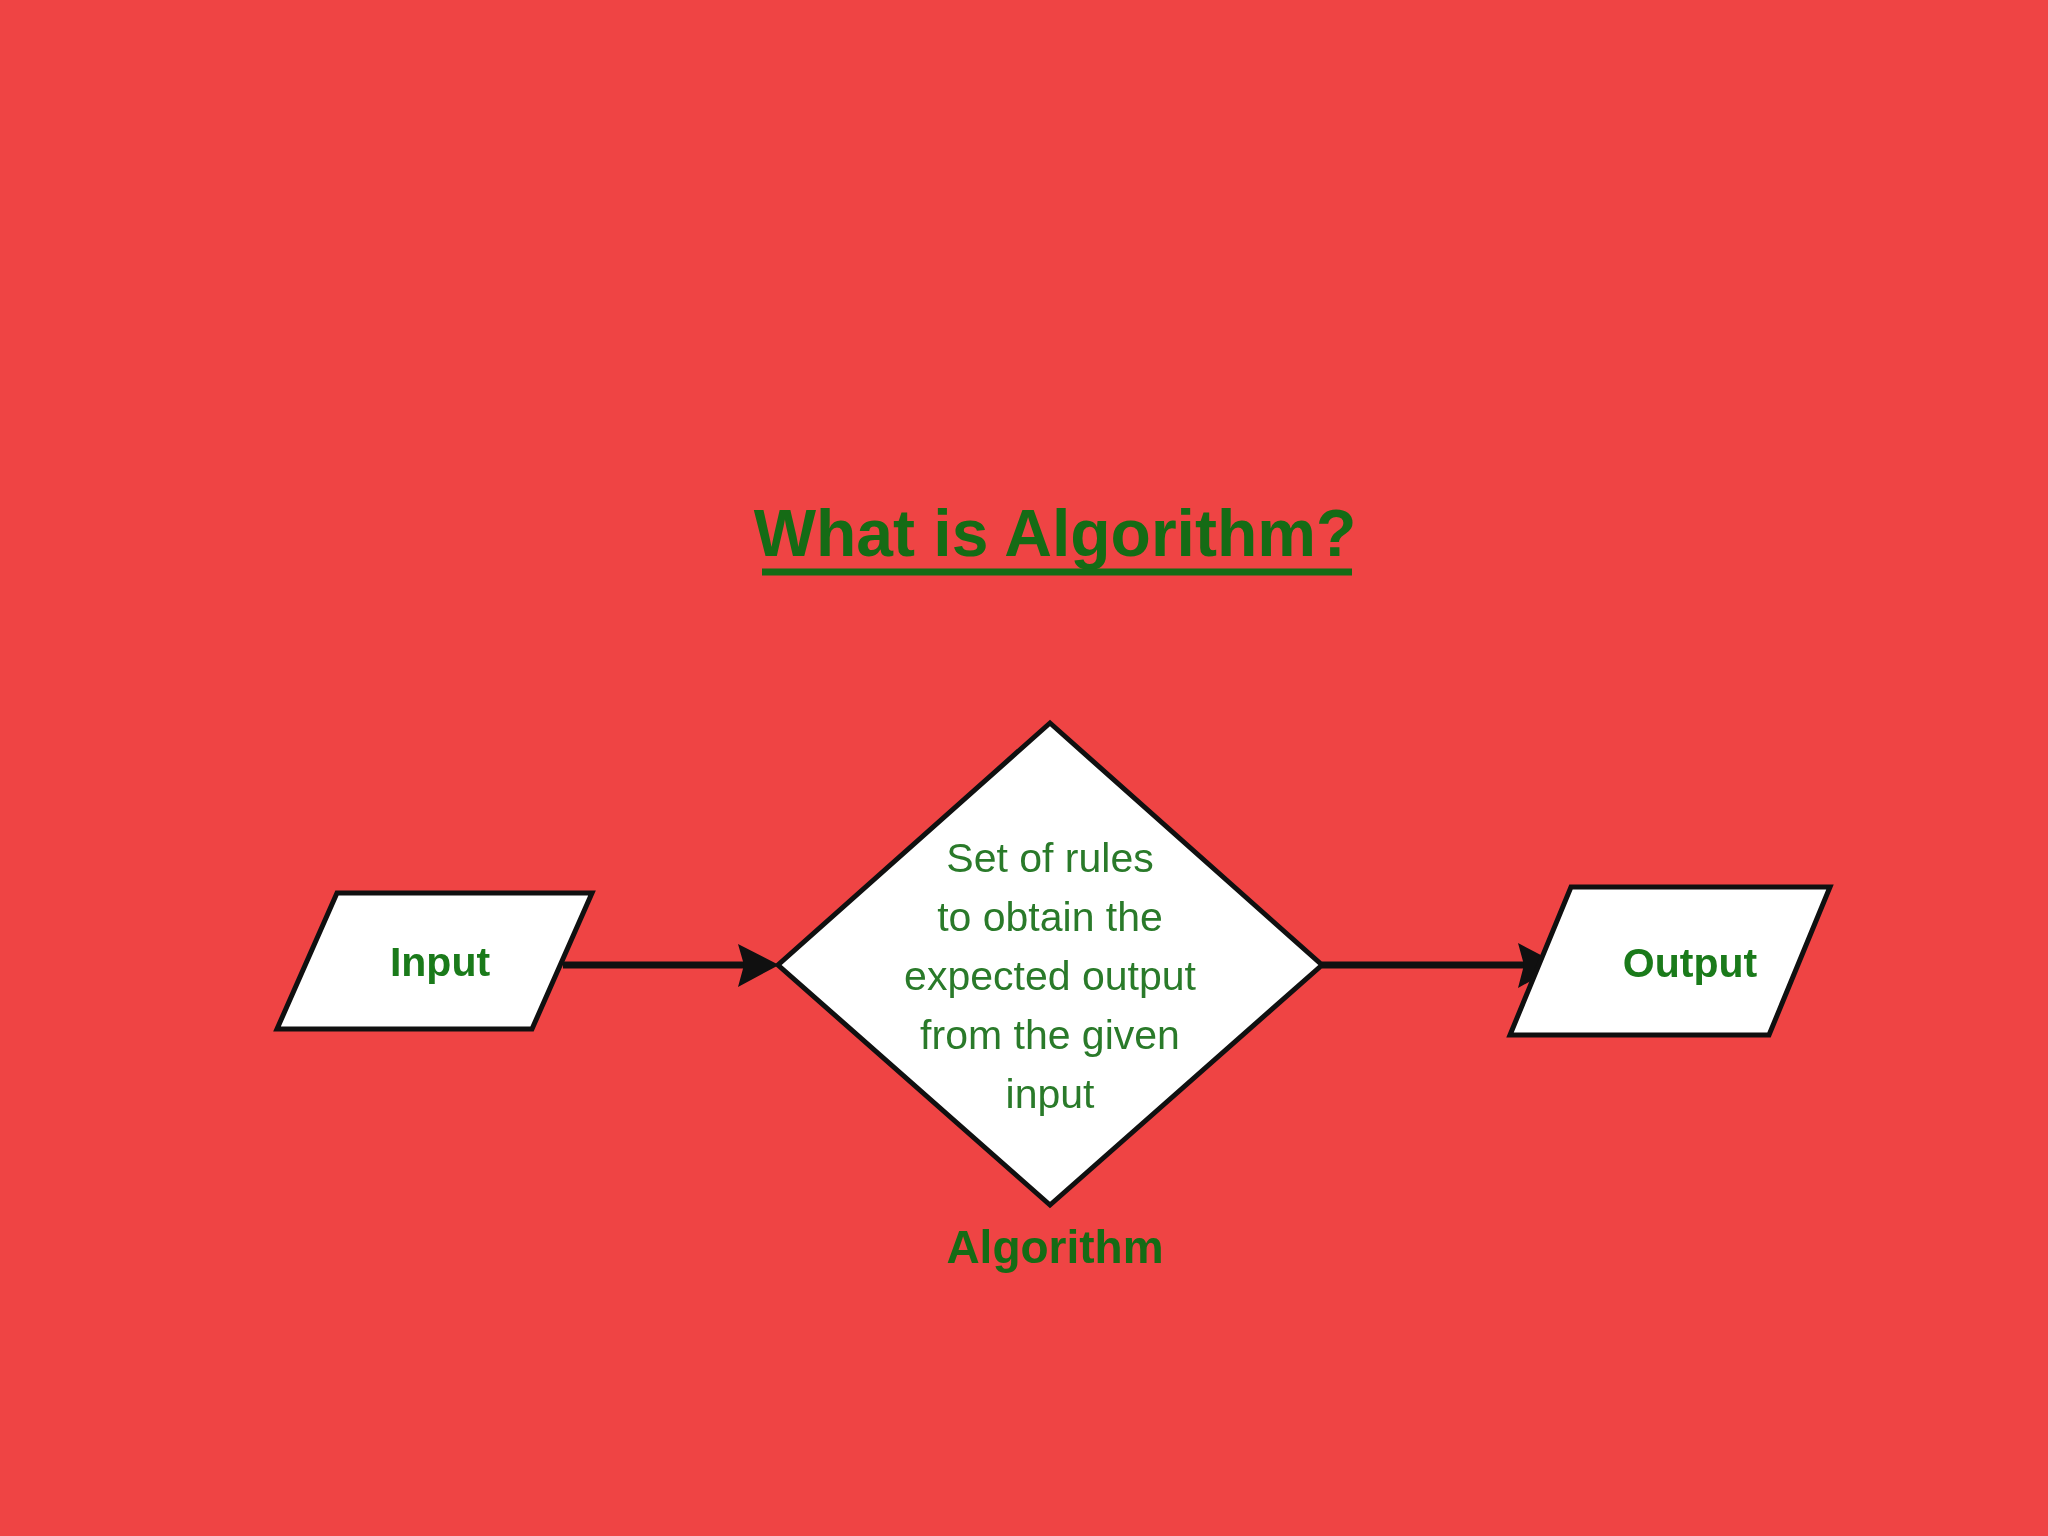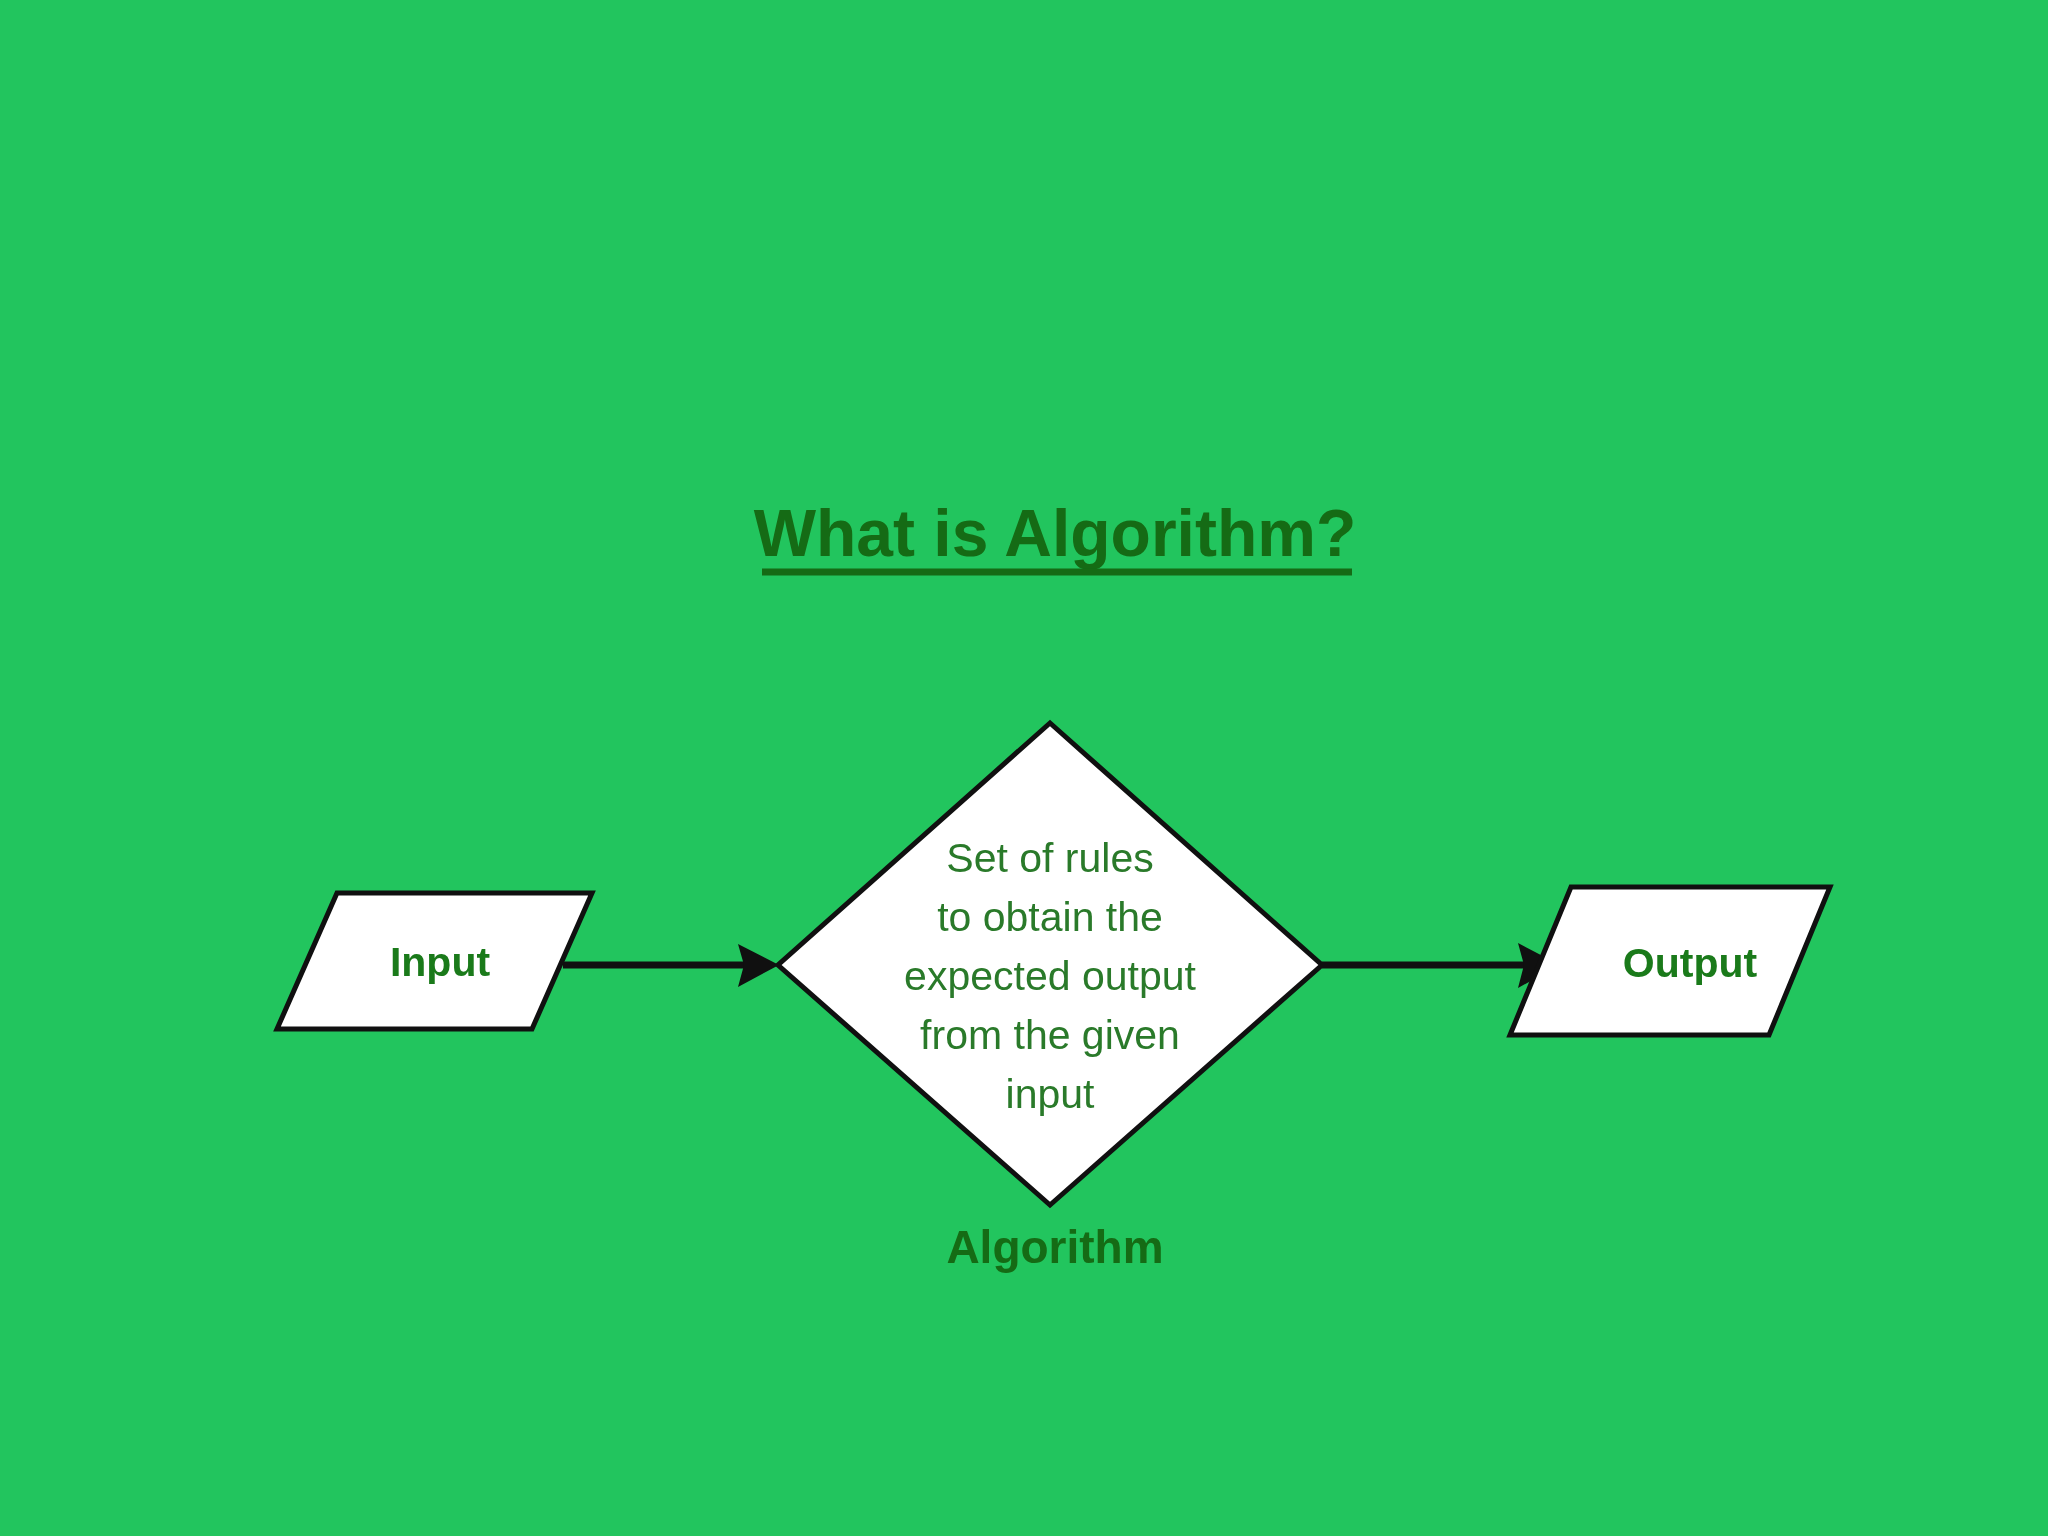--- a/index.html
+++ b/index.html
@@ -10,21 +10,21 @@
   body {
     width: 2048px;
     height: 1536px;
     font-family: "Liberation Sans", sans-serif;
     overflow: hidden;
   }
   #slide {
     position: relative;
     width: 2048px;
     height: 1536px;
-    background: #22c55e;
+    background: #ef4444;
   }
   #diagram-svg {
     position: absolute;
     left: 0;
     top: 0;
     width: 2048px;
     height: 1536px;
     display: block;
   }
   .title-text {

